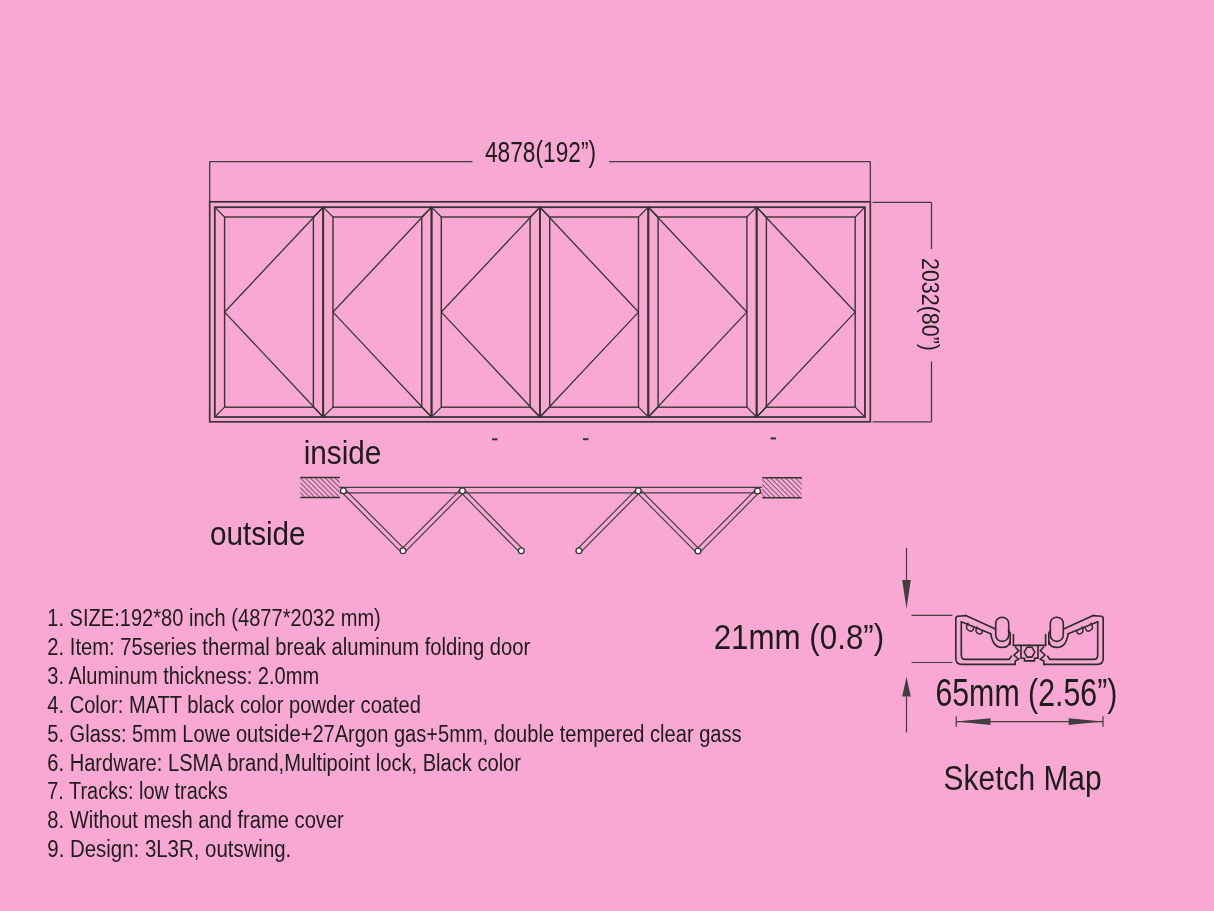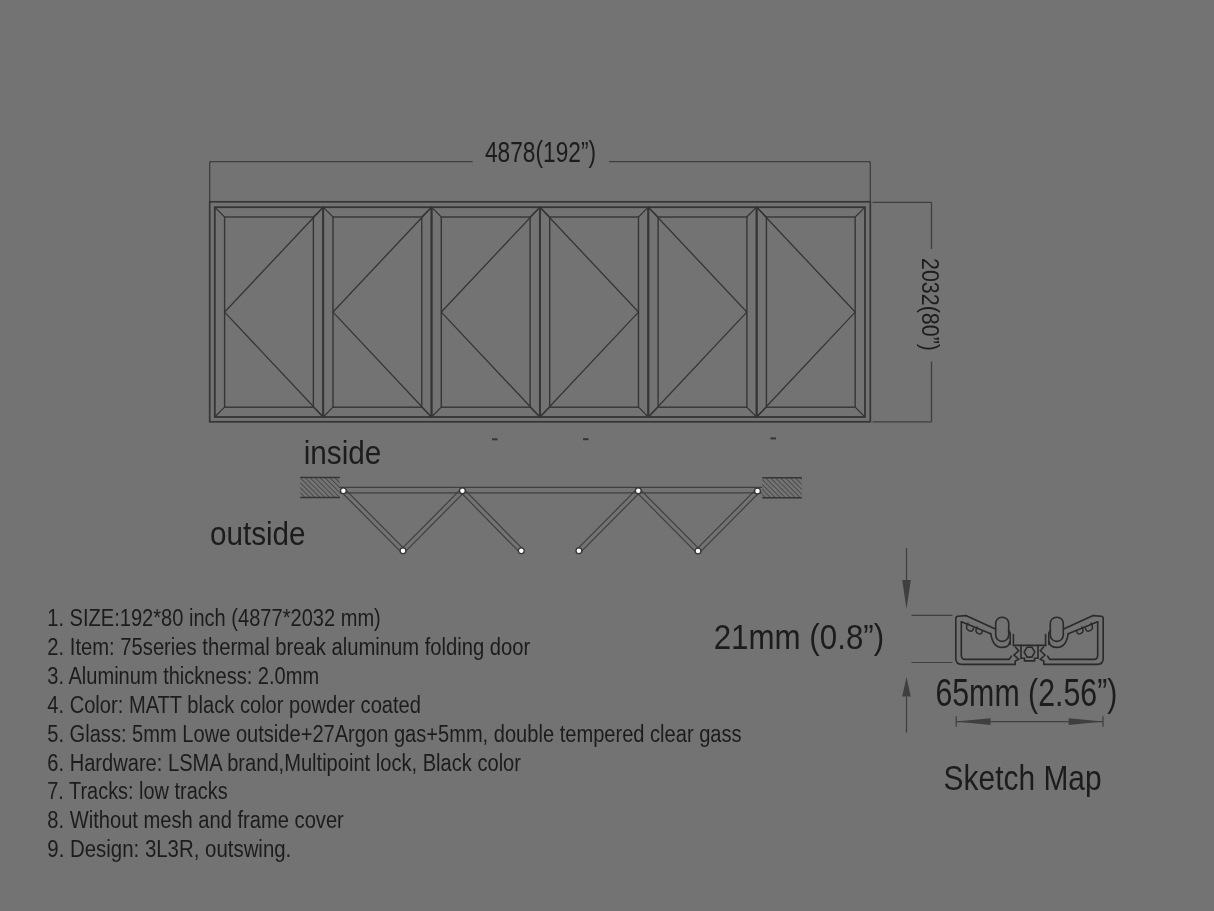--- a/index.html
+++ b/index.html
@@ -1,16 +1,16 @@
 <!DOCTYPE html>
 <html><head>
 <meta charset="utf-8">
 <style>
 html,body{margin:0;padding:0;background:#ffffff;}
-#page{position:relative;width:1214px;height:911px;background:#737373;overflow:hidden;}
+#page{position:relative;width:1214px;height:911px;background:#f9a8d4;overflow:hidden;}
 svg{position:absolute;left:0;top:0;}
 text{font-family:"Liberation Sans",sans-serif;fill:#1c1c1c;}
 </style>
 </head>
 <body>
 <div id="page">
 <svg width="1214" height="911" viewBox="0 0 1214 911">
 <defs>
 <pattern id="hatch" width="3.5" height="3.5" patternUnits="userSpaceOnUse" patternTransform="rotate(-45)">
 <line x1="0" y1="0" x2="0" y2="3.5" stroke="#353535" stroke-width="1.3"></line>

